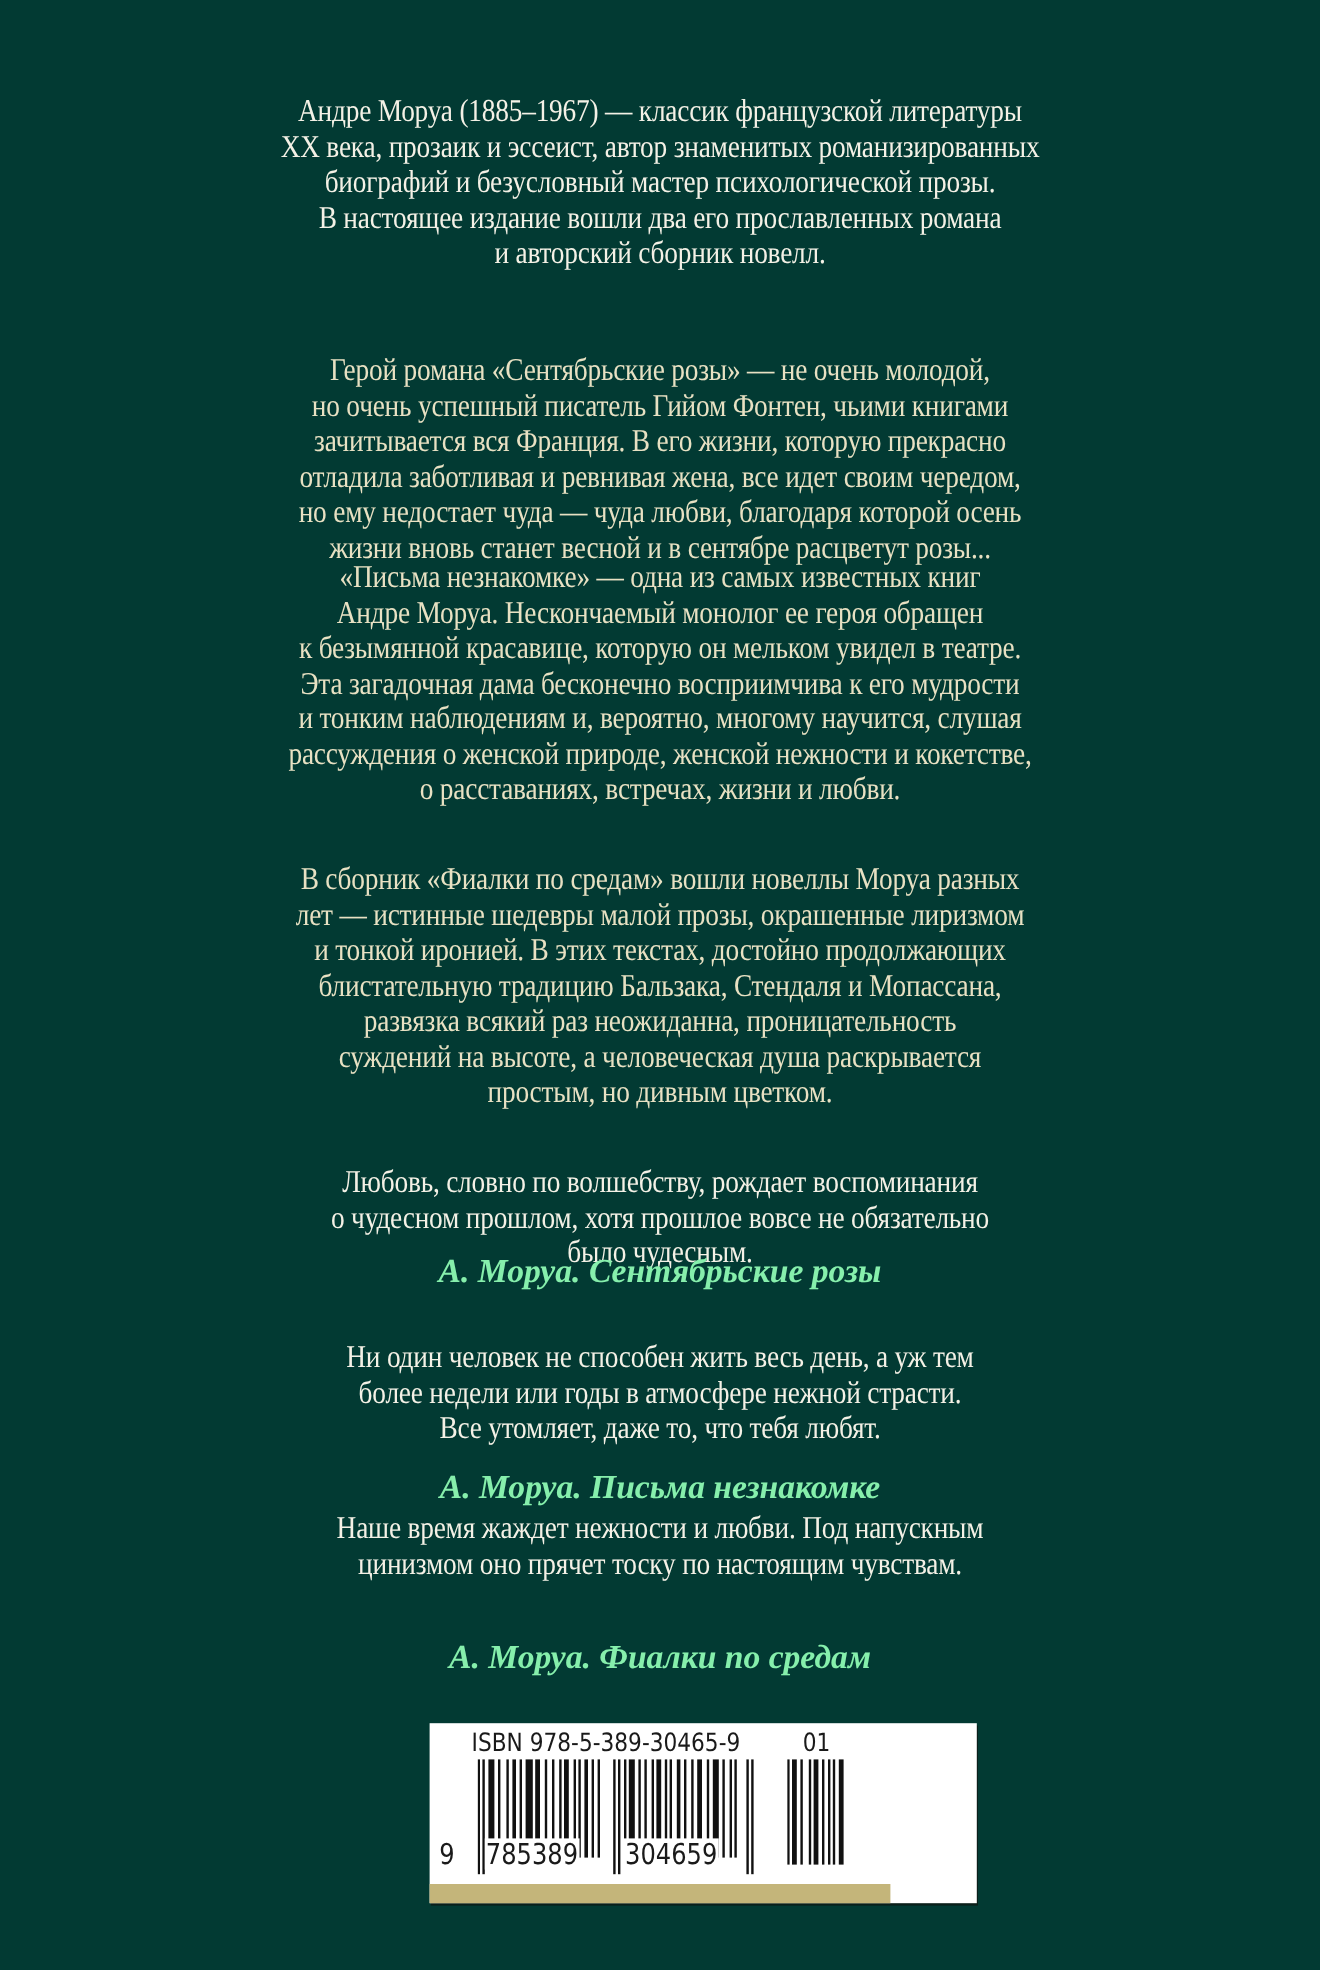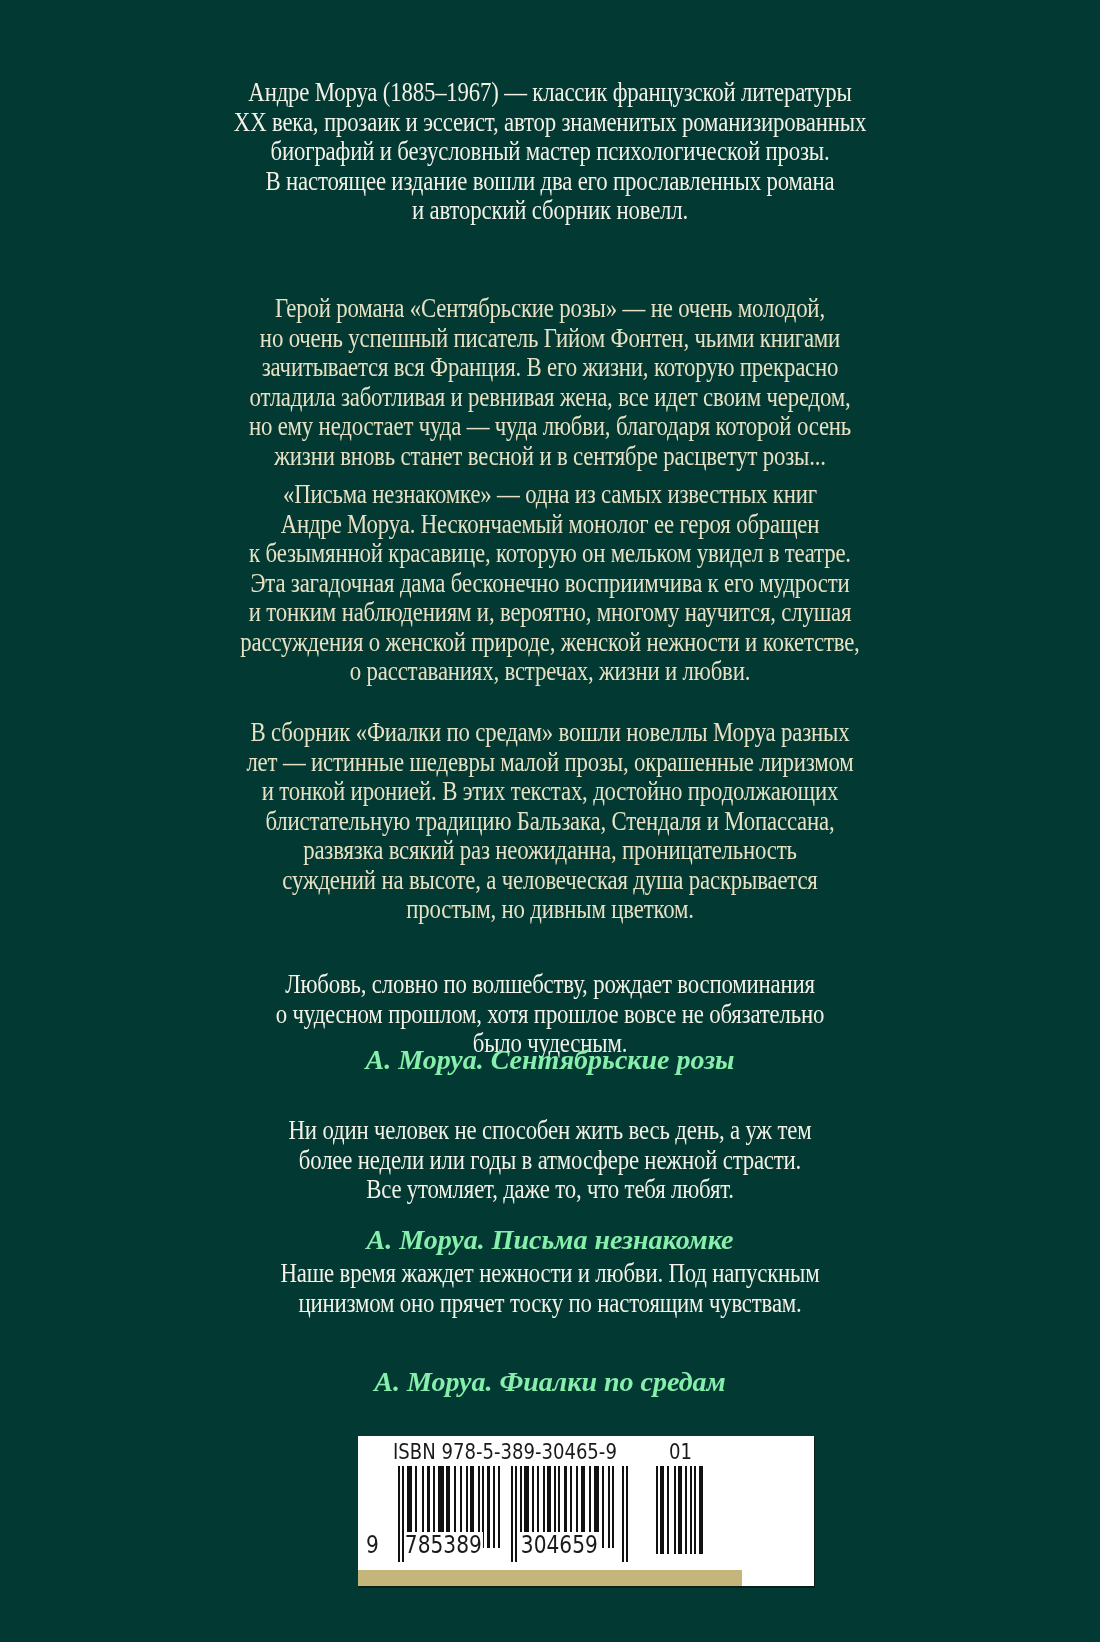--- a/index.html
+++ b/index.html
@@ -116,21 +116,21 @@
 
 <div class="block body" style="top:294px;">
   <span class="line">Герой романа «Сентябрьские розы» — не очень молодой,</span>
   <span class="line">но очень успешный писатель Гийом Фонтен, чьими книгами</span>
   <span class="line">зачитывается вся Франция. В его жизни, которую прекрасно</span>
   <span class="line">отладила заботливая и ревнивая жена, все идет своим чередом,</span>
   <span class="line">но ему недостает чуда — чуда любви, благодаря которой осень</span>
   <span class="line">жизни вновь станет весной и в сентябре расцветут розы...</span>
 </div>
 
-<div class="block body" style="top:480px;">
+<div class="block body" style="top:466px;">
   <span class="line">«Письма незнакомке» — одна из самых известных книг</span>
   <span class="line">Андре Моруа. Нескончаемый монолог ее героя обращен</span>
   <span class="line">к безымянной красавице, которую он мельком увидел в театре.</span>
   <span class="line">Эта загадочная дама бесконечно восприимчива к его мудрости</span>
   <span class="line">и тонким наблюдениям и, вероятно, многому научится, слушая</span>
   <span class="line">рассуждения о женской природе, женской нежности и кокетстве,</span>
   <span class="line">о расставаниях, встречах, жизни и любви.</span>
 </div>
 
 <div class="block body" style="top:718px;">

